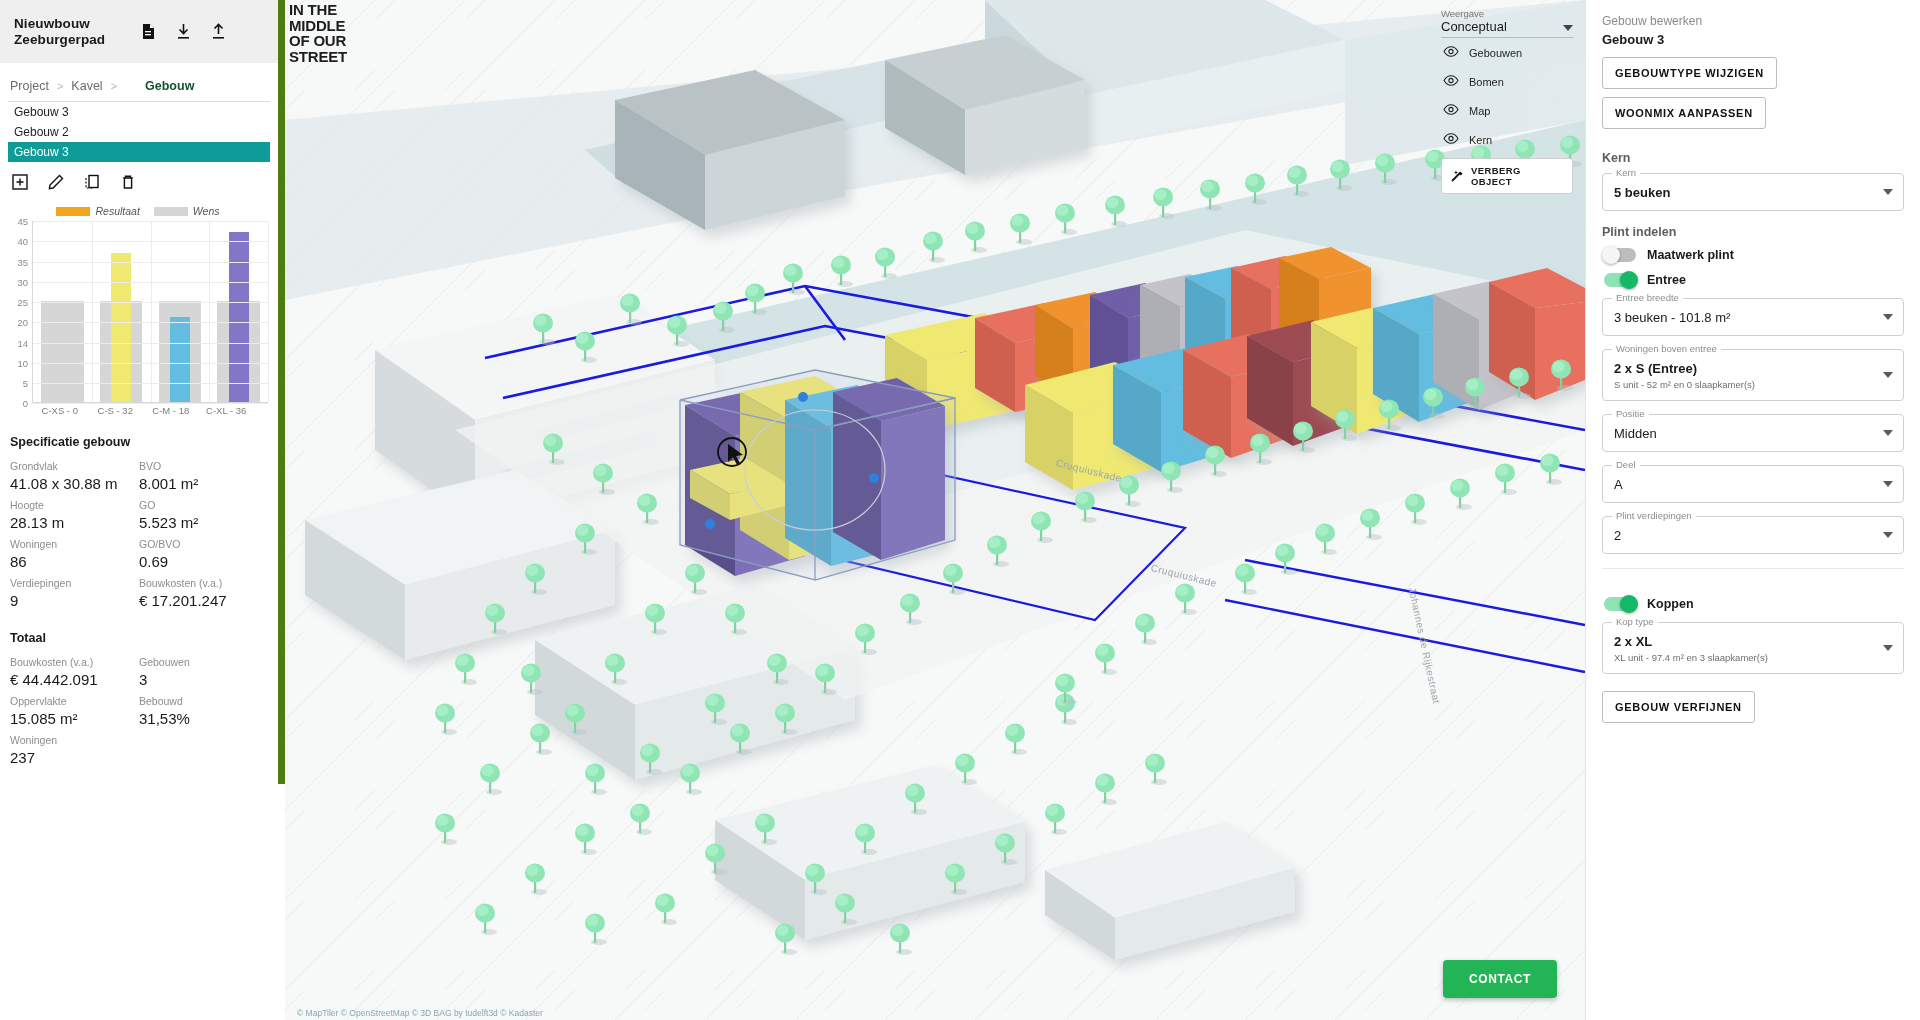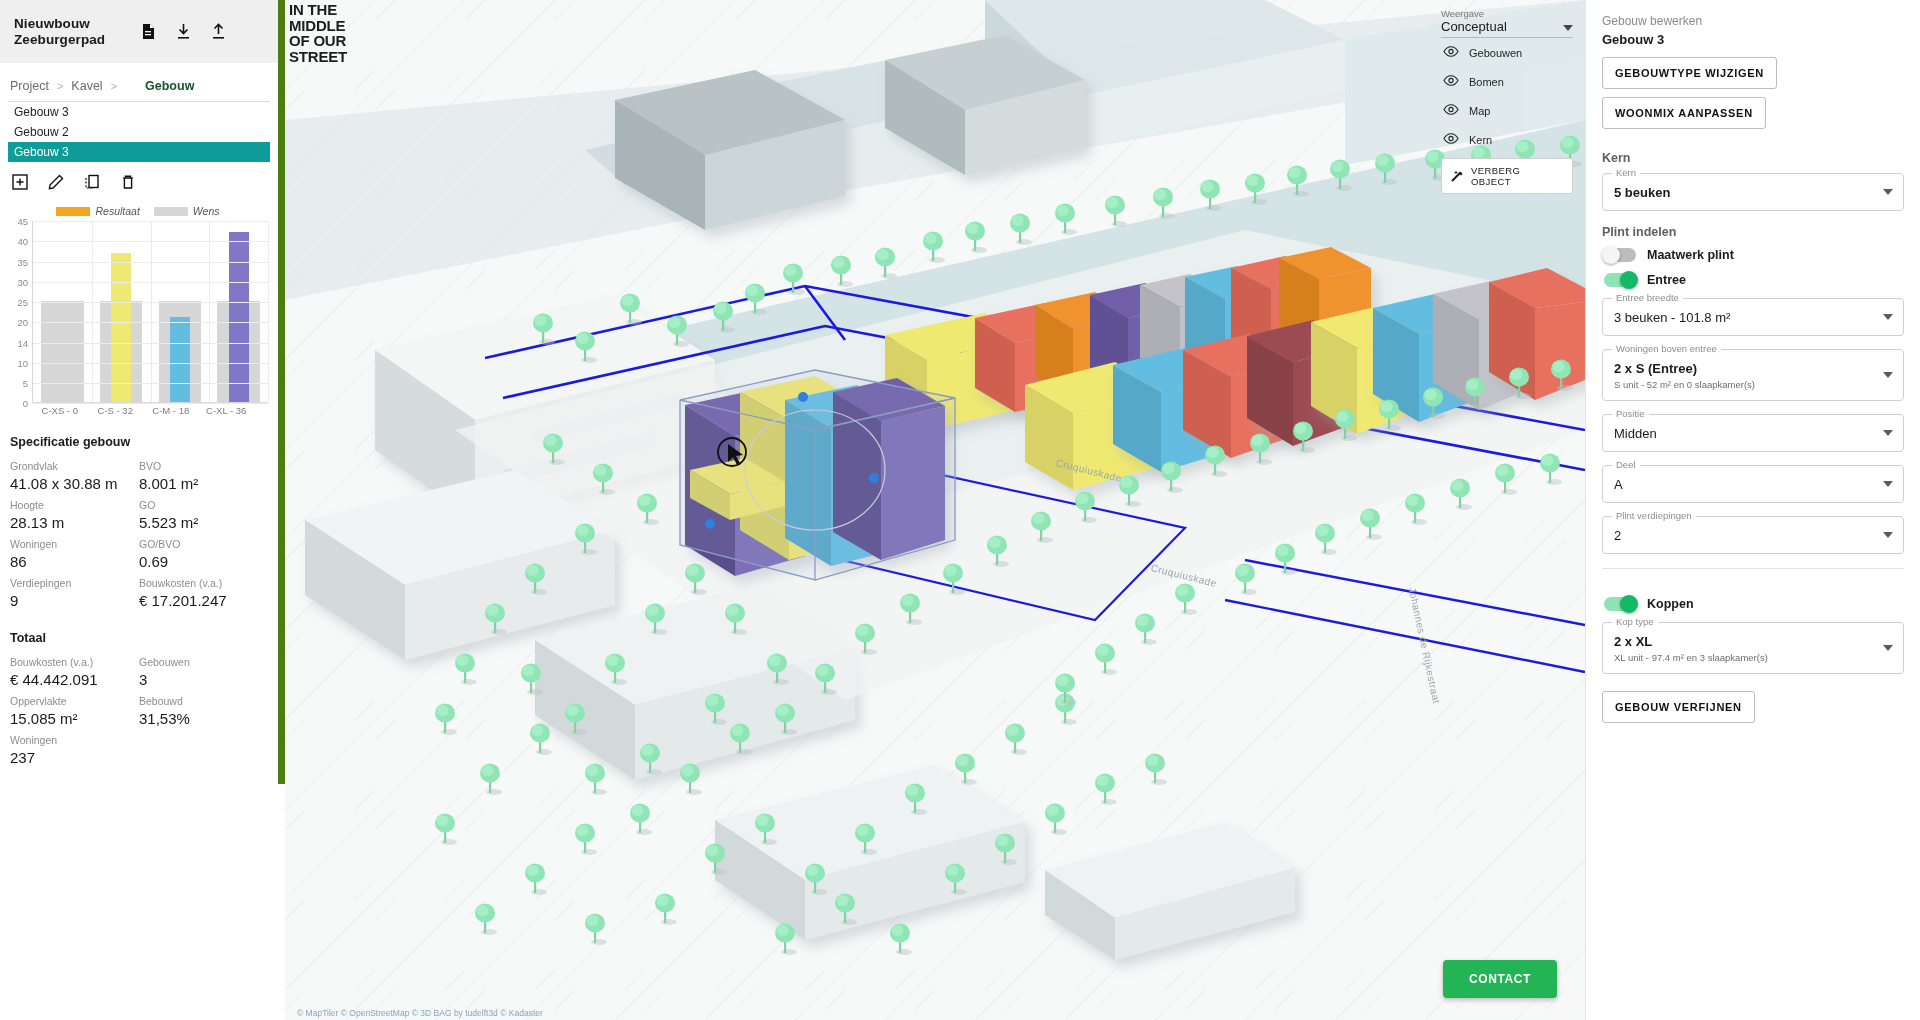--- a/index.html
+++ b/index.html
@@ -69,21 +69,21 @@
       box-shadow:0 2px 5px rgba(0,0,0,.25); cursor:pointer; }
 
   
   .layers { position:absolute; right:12px; top:8px; width:132px; z-index:9; }
   .lay-lbl { font-size:9.5px; color:#777; }
   .lay-sel { display:flex; align-items:center; justify-content:space-between;
              border-bottom:1px solid #b9b9b9; padding-bottom:3px; font-size:13px; color:#1a1a1a;}
   .lay-row { display:flex; align-items:center; gap:10px; padding:8px 0 8px 2px; font-size:11px; color:#1f1f1f; cursor:pointer;}
   .verberg { margin-top:4px; display:inline-flex; align-items:center; gap:7px;
              background:#fff; border:1px solid #cfcfcf; border-radius:3px;
-             padding:6px 9px; font-size:9.5px; font-weight:normal; letter-spacing:.4px; cursor:pointer; }
+             padding:6px 9px; font-size:9.5px; font-weight:bold; letter-spacing:.4px; cursor:pointer; }
 
   .street-lbl { position:absolute; color:#9aa7ad; font-size:10px; letter-spacing:.5px; z-index:4;}
 
   
   .right { width:335px; flex:0 0 335px; height:1020px; background:#fff; border-left:1px solid #e4e4e4;
            display:flex; flex-direction:column; }
   .right-header { height:63px; background:#efefef; display:flex; align-items:center;
                   justify-content:flex-end; padding-right:16px; }
   .avatar { width:32px; height:32px; border-radius:50%; background:#7026b5; color:#fff;
             display:flex; align-items:center; justify-content:center; font-size:12px; letter-spacing:.5px;}

